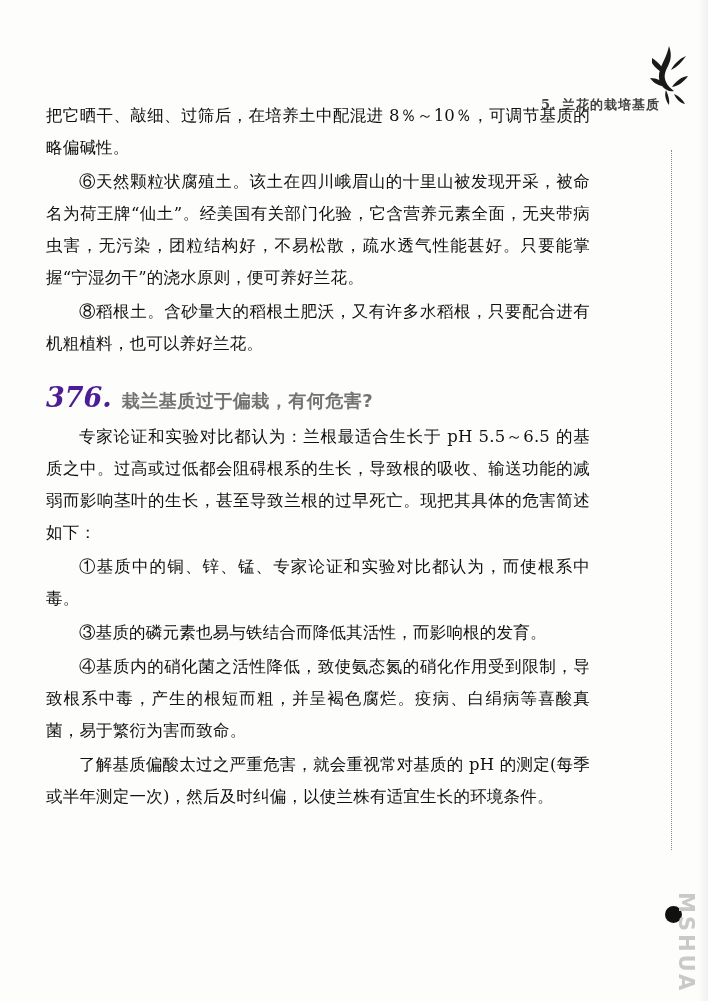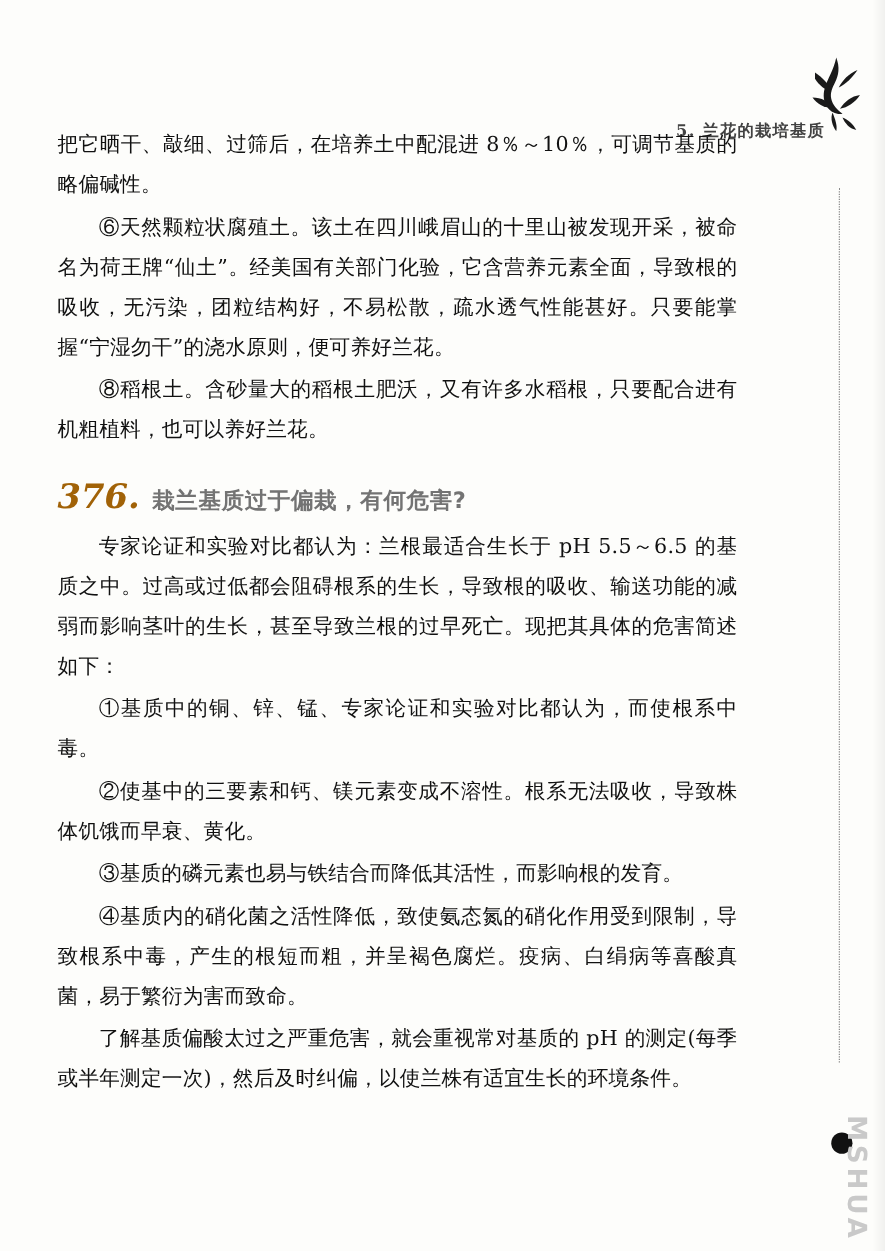--- a/index.html
+++ b/index.html
@@ -87,21 +87,21 @@
     align-items: baseline;
     margin: 22px 0 8px 0;
   }
   .sec-num {
     font-family: "DejaVu Serif", "Liberation Serif", serif;
     font-style: italic;
     font-weight: bold;
     font-size: 27px;
     letter-spacing: 0px;
     margin-right: 10px;
-    color: #a16207;
+    color: #4c1d95;
   }
   .sec-title {
     font-family: "DejaVu Sans", "Liberation Sans", sans-serif;
     font-weight: bold;
     font-size: 18px;
     letter-spacing: .5px;
     color: #737373;
   }
 
   
@@ -165,31 +165,30 @@
       </g>
     </svg>
   </div>
 
   <div class="right-rule"></div>
   <div class="edge-shadow"></div>
 
   <div class="content">
 
     <p class="para">把它晒干、敲细、过筛后，在培养土中配混进 8％～10％，可调节基质的略偏碱性。</p>
-    <p class="para indent">⑥天然颗粒状腐殖土。该土在四川峨眉山的十里山被发现开采，被命名为荷王牌“仙土”。经美国有关部门化验，它含营养元素全面，导致根的吸收，无污染，团粒结构好，不易松散，疏水透气性能甚好。只要能掌握“宁湿勿干”的浇水原则，便可养好兰花。</p>
+    <p class="para indent">⑥天然颗粒状腐殖土。该土在四川峨眉山的十里山被发现开采，被命名为荷王牌“仙土”。经美国有关部门化验，它含营养元素全面，无夹带病虫害，无污染，团粒结构好，不易松散，疏水透气性能甚好。只要能掌握“宁湿勿干”的浇水原则，便可养好兰花。</p>
     <p class="para indent">⑧稻根土。含砂量大的稻根土肥沃，又有许多水稻根，只要配合进有机粗植料，也可以养好兰花。</p>
 
     <div class="section-head">
       <span class="sec-num">376.</span>
       <span class="sec-title">栽兰基质过于偏栽，有何危害?</span>
     </div>
 
     <p class="para indent">专家论证和实验对比都认为：兰根最适合生长于 pH 5.5～6.5 的基质之中。过高或过低都会阻碍根系的生长，导致根的吸收、输送功能的减弱而影响茎叶的生长，甚至导致兰根的过早死亡。现把其具体的危害简述如下：</p>
     <p class="para indent">①基质中的铜、锌、锰、专家论证和实验对比都认为，而使根系中毒。</p>
-    <p class="para indent">②使基中的三要素和钙、镁元素变成不溶性。根系无法吸收，导致株体饥饿而早衰、黄化。</p>
     <p class="para indent">③基质的磷元素也易与铁结合而降低其活性，而影响根的发育。</p>
     <p class="para indent">④基质内的硝化菌之活性降低，致使氨态氮的硝化作用受到限制，导致根系中毒，产生的根短而粗，并呈褐色腐烂。疫病、白绢病等喜酸真菌，易于繁衍为害而致命。</p>
     <p class="para indent">了解基质偏酸太过之严重危害，就会重视常对基质的 pH 的测定(每季或半年测定一次)，然后及时纠偏，以使兰株有适宜生长的环境条件。</p>
 
   </div>
 
   <div class="page-dot"></div>
   <div class="side-label">
     <span class="vtxt">MSHUA</span>
   </div>

